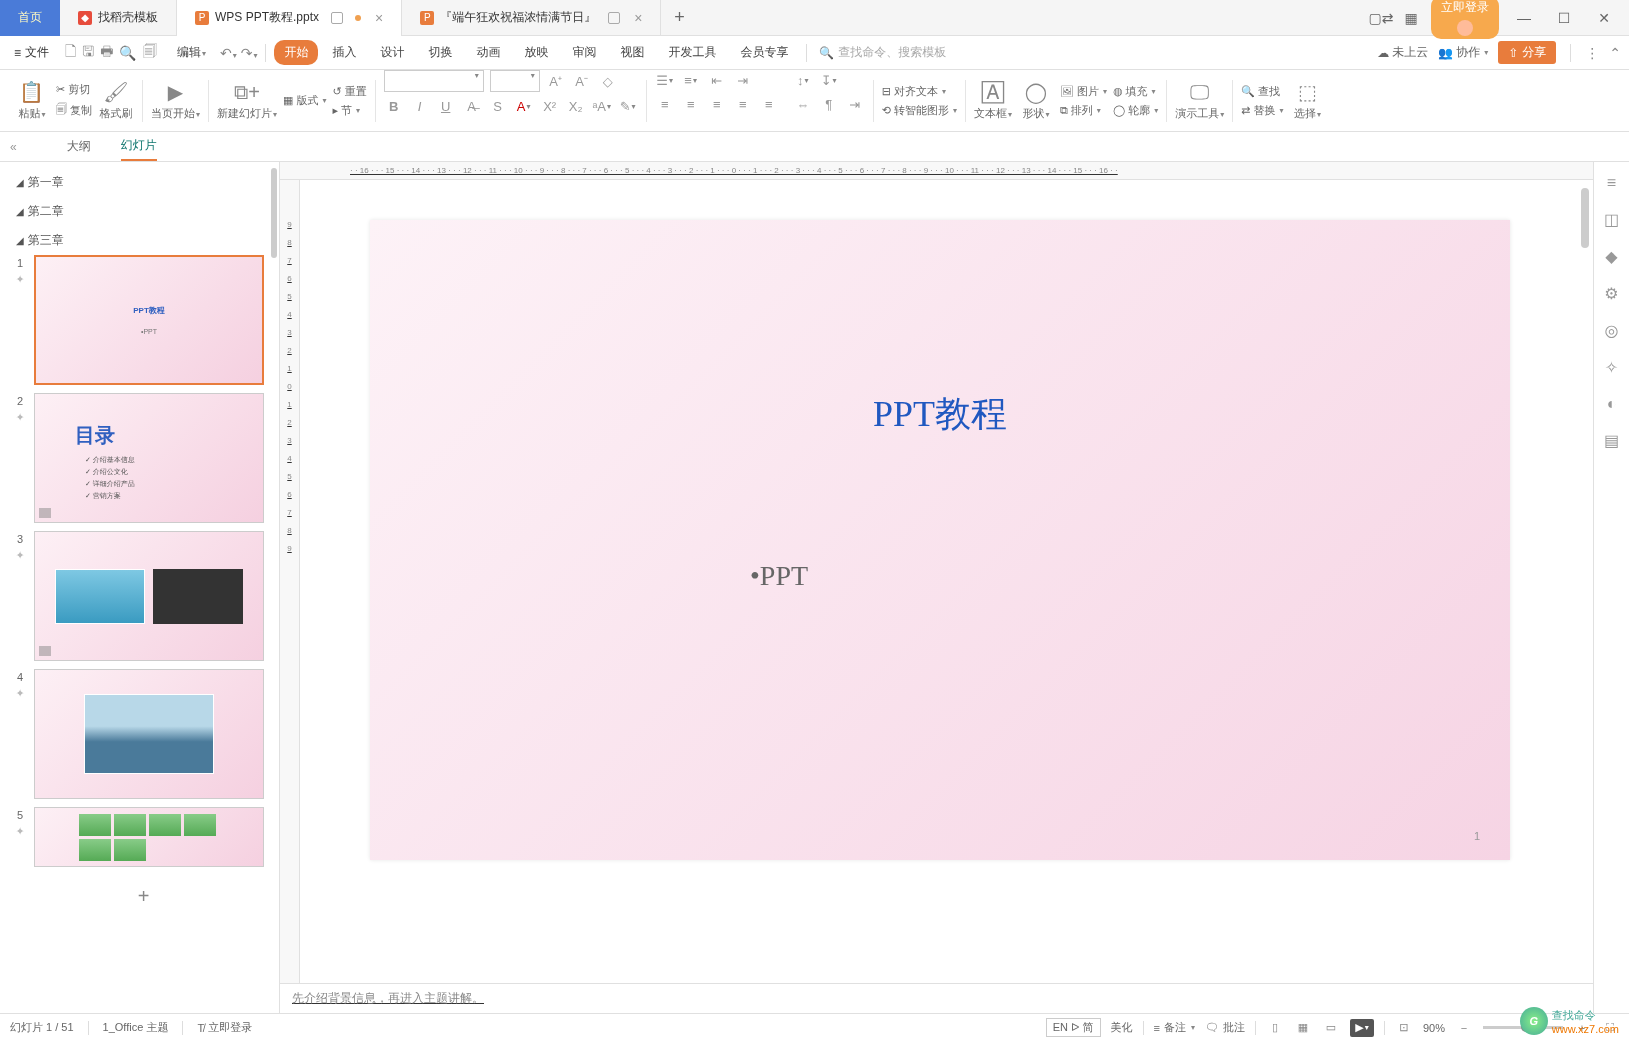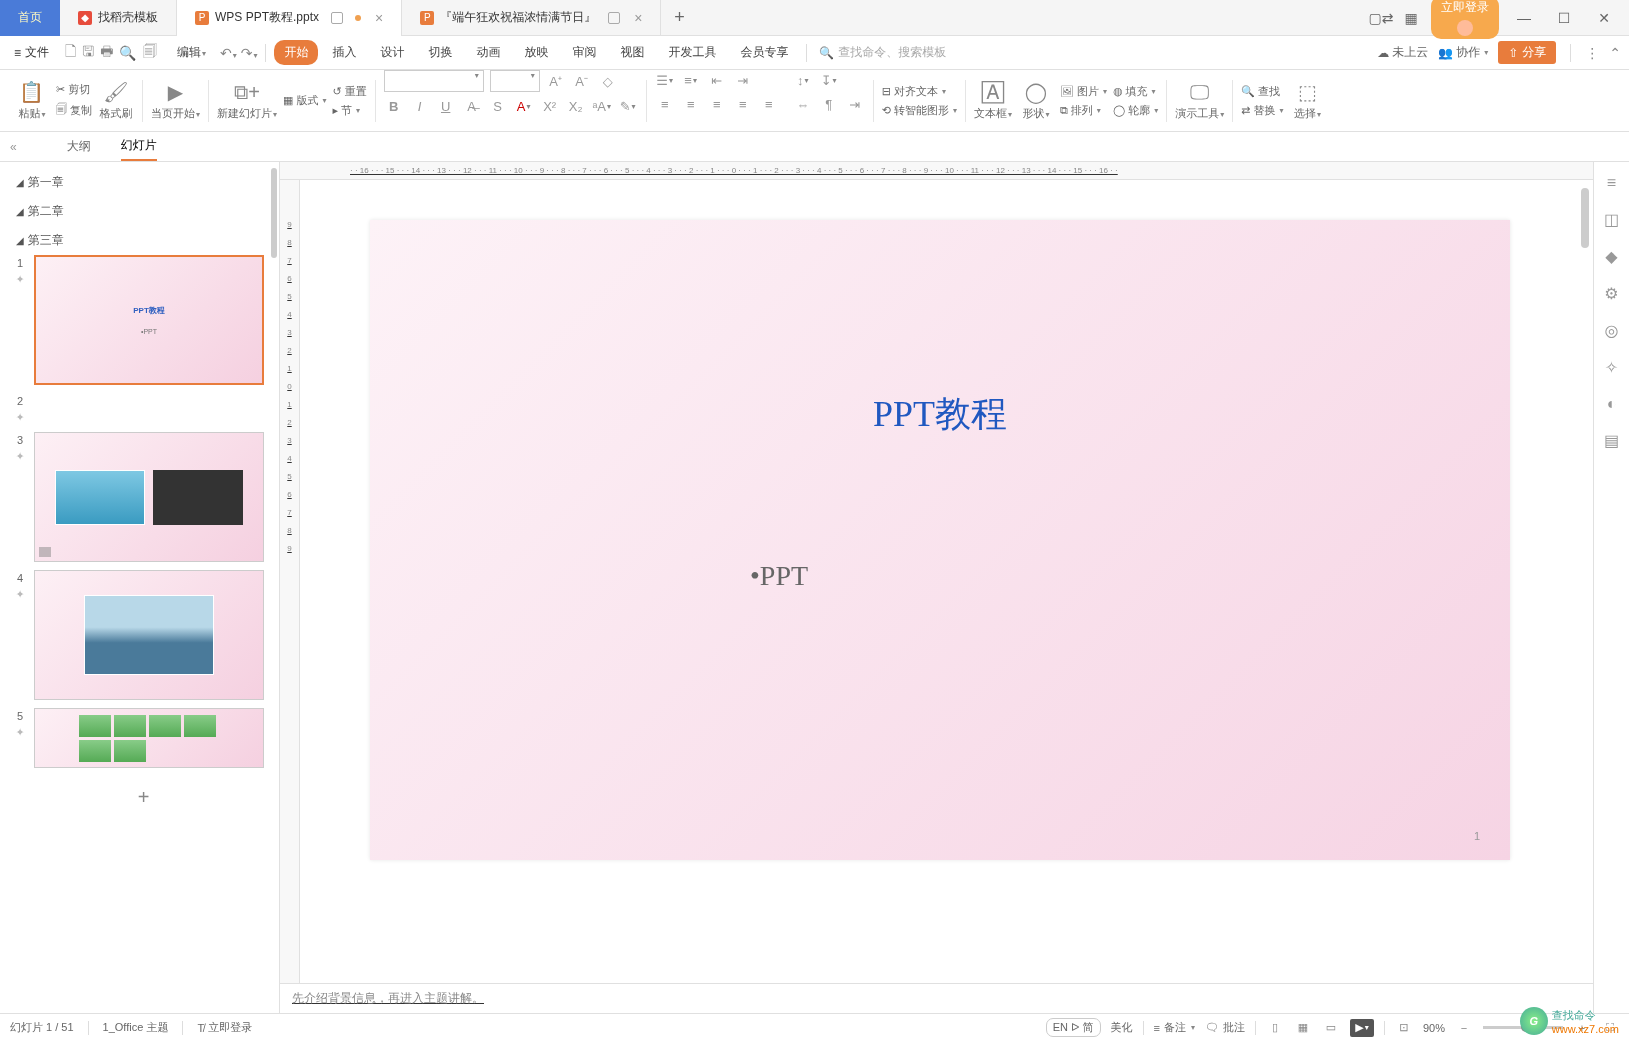--- a/index.html
+++ b/index.html
@@ -49,21 +49,21 @@
 .rb-select.font { width: 100px; }
 .rb-select.size { width: 50px; }
 .fmt-row { display: flex; gap: 6px; align-items: center; }
 .fmt-btn { width: 20px; height: 20px; display: flex; align-items: center; justify-content: center; color: #999; cursor: pointer; font-size: 13px; }
 .drop-arrow { font-size: 8px; color: #888; margin-left: 1px; }
 
 
 .panel-tabs { height: 30px; display: flex; align-items: center; border-bottom: 1px solid #e0e0e0; padding: 0 10px; gap: 30px; }
 .panel-collapse { color: #999; cursor: pointer; margin-right: 20px; }
 .panel-tab { color: #666; cursor: pointer; padding: 5px 0; }
-.panel-tab.active { color: #000000; border-bottom: 2px solid #e87c3c; }
+.panel-tab.active { color: #0f766e; border-bottom: 2px solid #e87c3c; }
 
 
 .main { display: flex; height: calc(100% - 36px - 34px - 62px - 30px - 28px); }
 .thumbs { width: 280px; border-right: 1px solid #e0e0e0; overflow-y: auto; padding: 6px 4px 6px 12px; position: relative; }
 .thumbs-scroll { position: absolute; right: 2px; top: 6px; width: 6px; height: 90px; background: #ccc; border-radius: 3px; }
 .chapter { display: flex; align-items: center; gap: 4px; padding: 6px 4px; color: #555; cursor: pointer; }
 .chapter-arrow { font-size: 10px; }
 .thumb-row { display: flex; align-items: flex-start; gap: 6px; margin-bottom: 8px; }
 .thumb-labels { display: flex; flex-direction: column; align-items: center; gap: 4px; width: 16px; padding-top: 2px; }
 .thumb-num { color: #666; font-size: 11px; }
@@ -101,21 +101,21 @@
 
 
 .right-rail { width: 36px; border-left: 1px solid #e0e0e0; display: flex; flex-direction: column; align-items: center; gap: 18px; padding-top: 12px; color: #999; }
 .rail-icon { font-size: 16px; cursor: pointer; }
 
 
 .statusbar { height: 28px; border-top: 1px solid #e0e0e0; display: flex; align-items: center; padding: 0 10px; gap: 14px; font-size: 11px; color: #666; background: #fff; position: absolute; bottom: 0; left: 0; right: 0; }
 .statusbar .sep { width: 1px; height: 14px; background: #ddd; }
 .sb-item { display: flex; align-items: center; gap: 4px; cursor: pointer; }
 .sb-right { margin-left: auto; display: flex; align-items: center; gap: 10px; }
-.sb-btn { border: 1px solid #ccc; padding: 1px 6px; border-radius: 7px; cursor: pointer; }
+.sb-btn { border: 1px solid #ccc; padding: 1px 6px; border-radius: 0; cursor: pointer; }
 .sb-icon { width: 18px; height: 18px; display: flex; align-items: center; justify-content: center; cursor: pointer; color: #888; }
 .sb-play { background: #555; color: #fff; width: 24px; height: 18px; display: flex; align-items: center; justify-content: center; border-radius: 2px; }
 .zoom-track { width: 80px; height: 3px; background: #ccc; position: relative; }
 .zoom-thumb { position: absolute; left: 38px; top: -4px; width: 10px; height: 10px; background: #888; border-radius: 50%; }
 
 
 .watermark { position: absolute; right: 10px; bottom: 6px; font-size: 11px; color: #4a9; display: flex; align-items: center; gap: 4px; z-index: 10; }
 .watermark-logo { width: 28px; height: 28px; border-radius: 50%; background: radial-gradient(#8e8,#4a9); display: flex; align-items: center; justify-content: center; color: #fff; font-weight: bold; font-style: italic; }
 </style>
 </head>
@@ -428,20 +428,31 @@
             <span class="thumb-sub-sm">•PPT</span>
           </div>
       </div>
     </div>
 
     <div class="thumb-row">
       <div class="thumb-labels">
           <span class="thumb-num">2</span>
           <span class="thumb-star">✦</span>
         </div>
+      <div class="thumb">
+        <div class="thumb-bg"></div>
+        <div class="thumb-content" style="align-items:flex-start;padding-top:8px">
+          <span class="thumb-toc-title">目录</span>
+          <span class="thumb-toc-item">✓ 介绍基本信息</span>
+          <span class="thumb-toc-item">✓ 介绍公文化</span>
+          <span class="thumb-toc-item">✓ 详细介绍产品</span>
+          <span class="thumb-toc-item">✓ 营销方案</span>
+        </div>
+        <div class="thumb-corner"></div>
+      </div>
     </div>
 
     <div class="thumb-row">
       <div class="thumb-labels">
           <span class="thumb-num">3</span>
           <span class="thumb-star">✦</span>
         </div>
       <div class="thumb">
         <div class="thumb-bg"></div>
         <div class="thumb-content">

